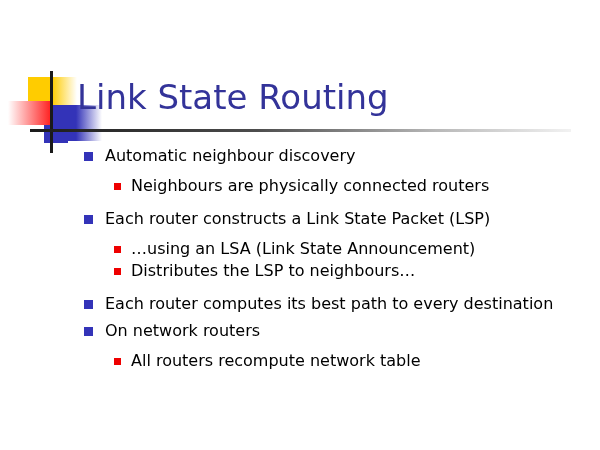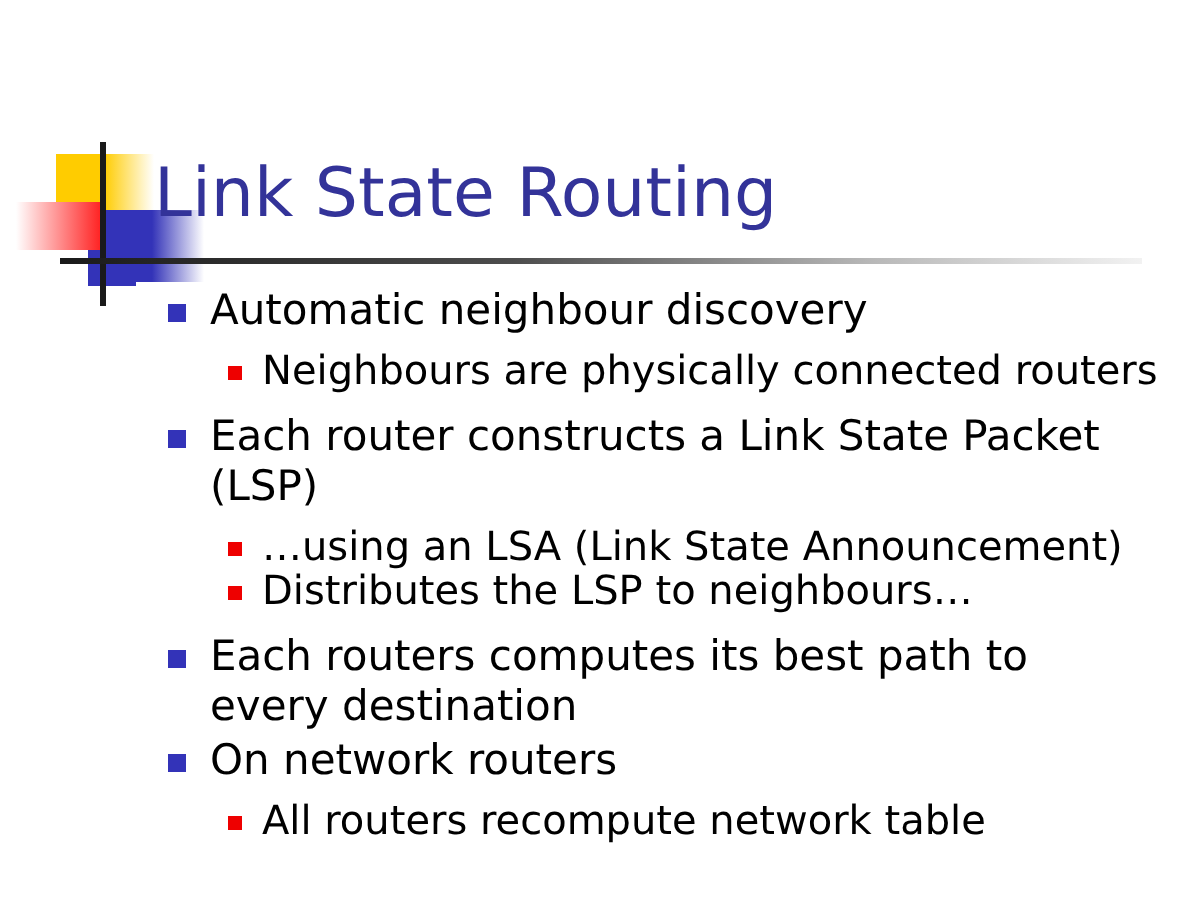--- a/index.html
+++ b/index.html
@@ -120,38 +120,38 @@
 
   .bullet-row {
     position: relative;
     display: block;
   }
 
   .lvl1 {
     padding-left: 105px;
     padding-right: 24px;
     margin: 0 14px 2px 0;
-    font-size: 21px;
+    font-size: 16px;
     line-height: 25px;
     color: #000000;
   }
   .lvl1 .marker {
     position: absolute;
     left: 84px;
     top: 9px;
     width: 9px;
     height: 9px;
     background: #3333b8;
   }
 
   .lvl2 {
     padding-left: 131px;
     padding-right: 18px;
     margin: 0 0 1px 0;
-    font-size: 20px;
+    font-size: 16px;
     line-height: 21px;
     color: #000000;
   }
   .lvl2 .marker {
     position: absolute;
     left: 114px;
     top: 8px;
     width: 7px;
     height: 7px;
     background: #ee0000;
@@ -210,21 +210,21 @@
 
     <div class="bullet-row lvl2">
       <span class="marker"></span>
       <span class="txt">Distributes the LSP to neighbours…</span>
     </div>
 
     <div class="gap-md"></div>
 
     <div class="bullet-row lvl1">
       <span class="marker"></span>
-      <span class="txt">Each routers computes its best path to every destination</span>
+      <span class="txt">Each router computes its best path to every destination</span>
     </div>
 
     <div class="bullet-row lvl1">
       <span class="marker"></span>
       <span class="txt">On network routers</span>
     </div>
 
     <div class="gap-sm"></div>
 
 

